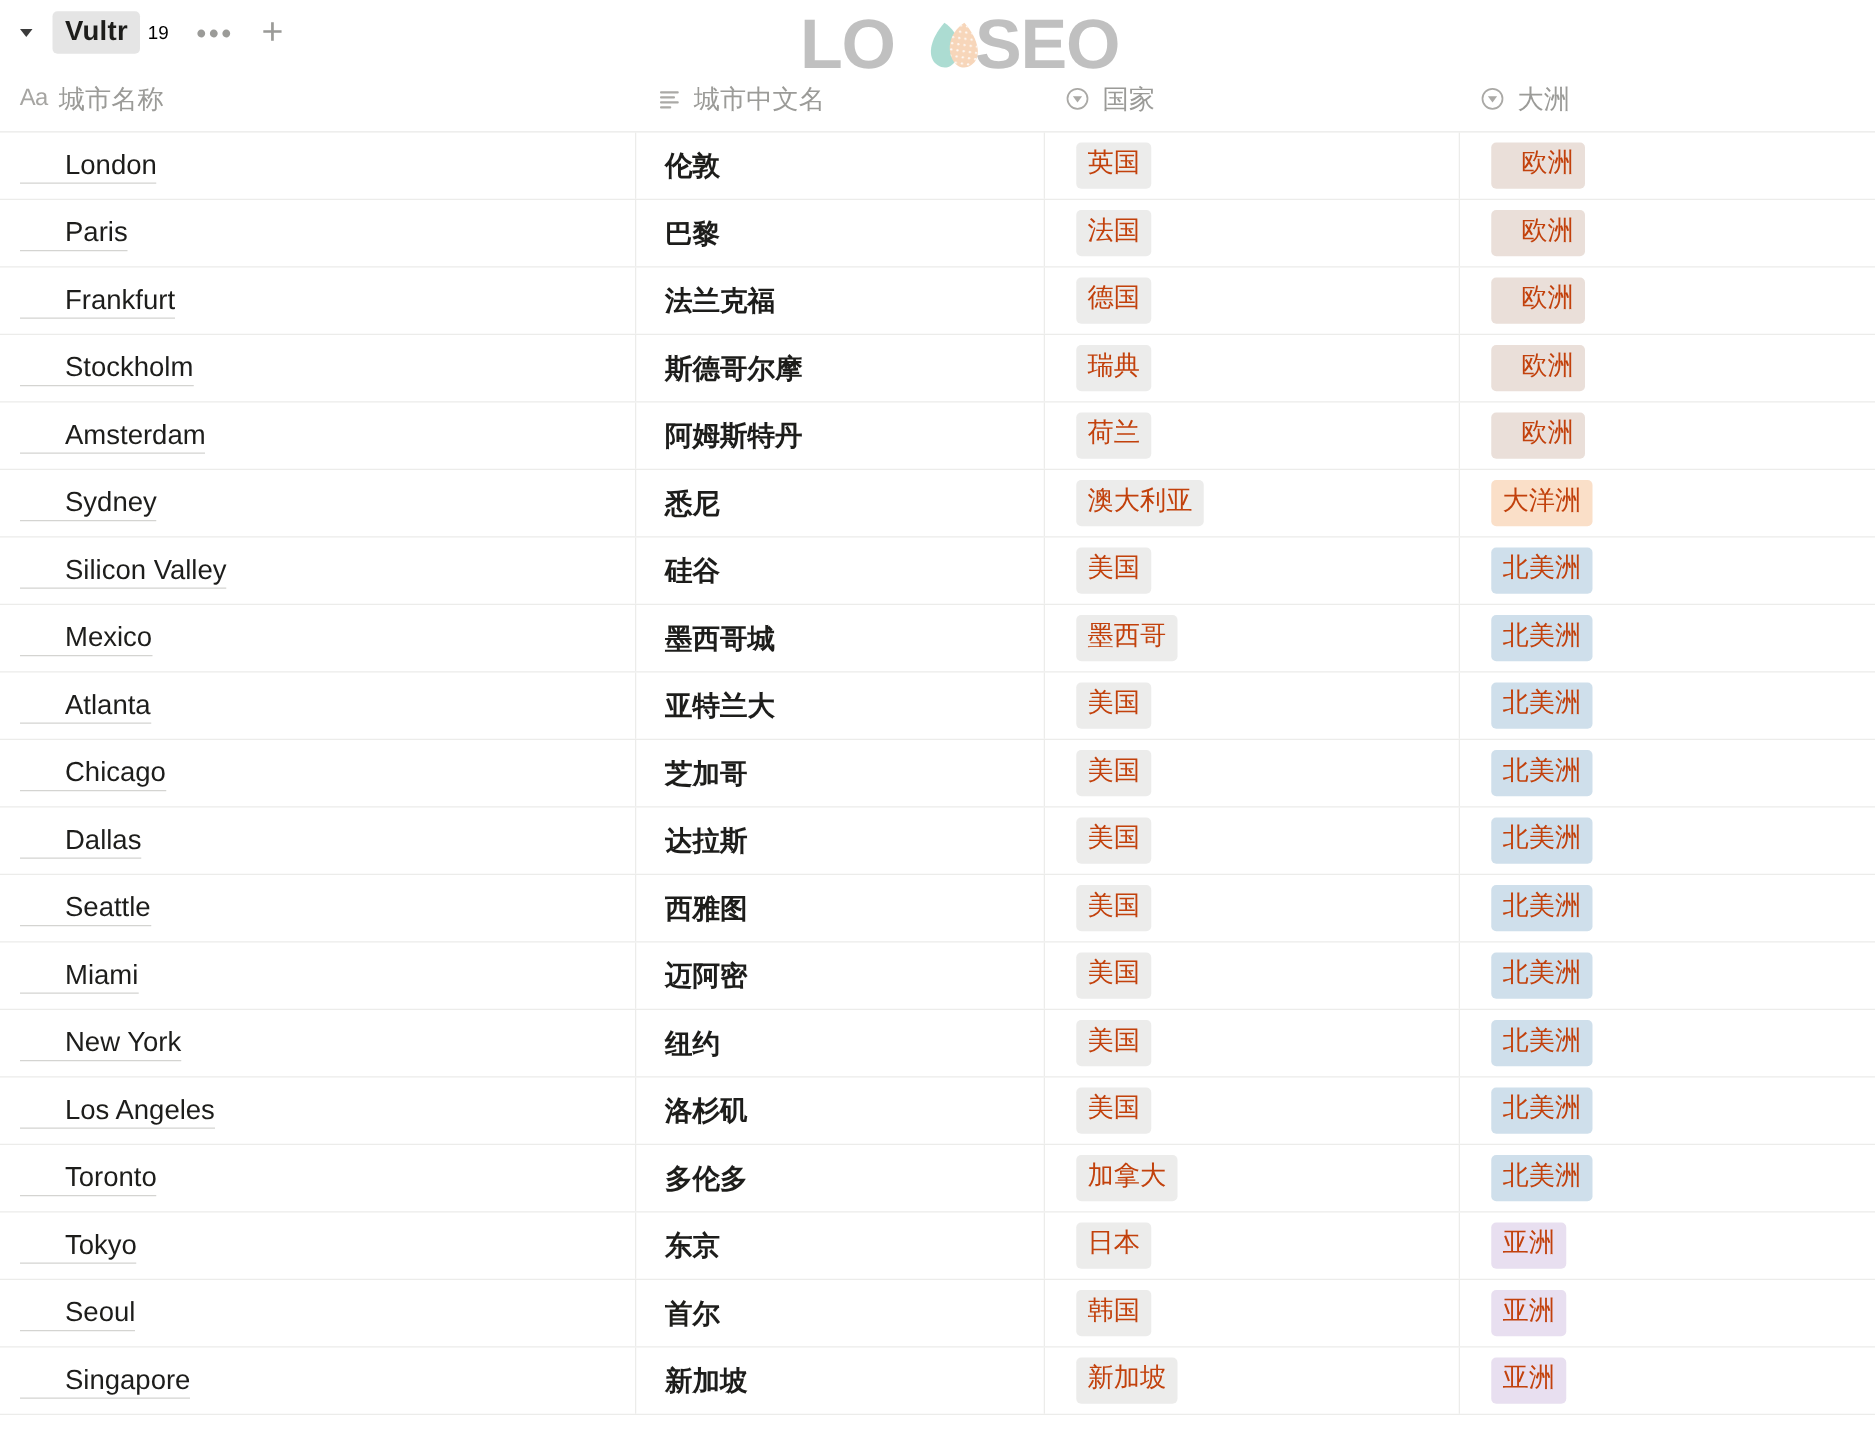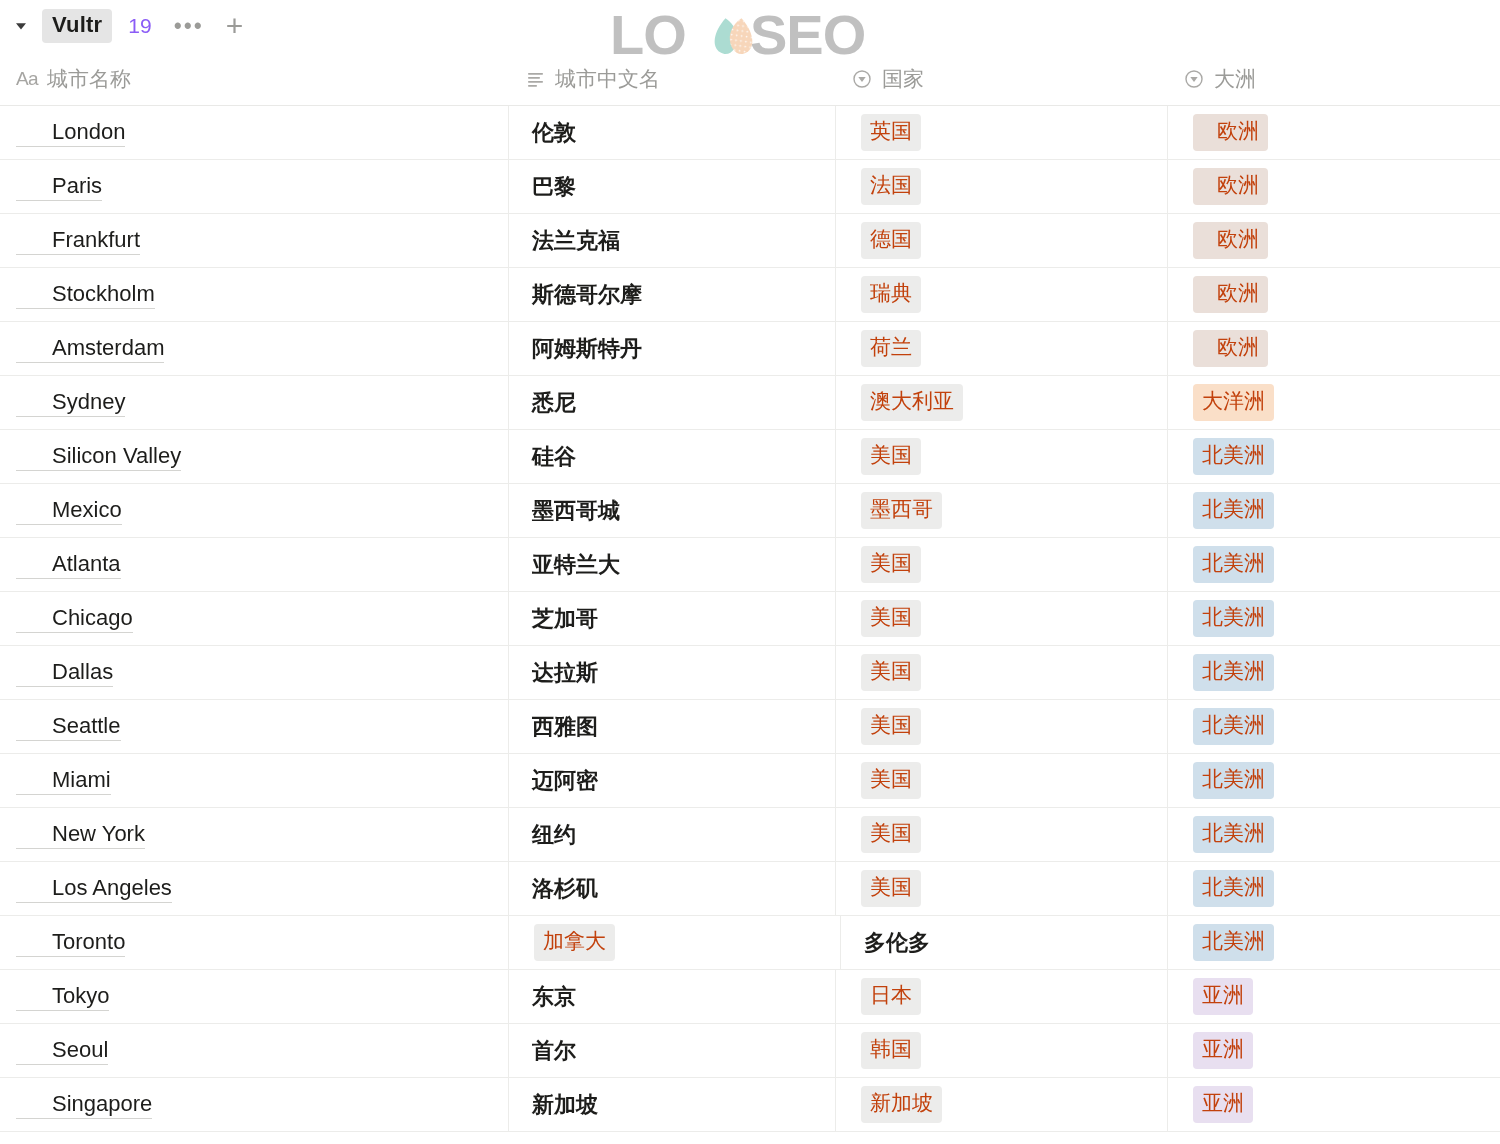--- a/index.html
+++ b/index.html
@@ -15,21 +15,21 @@
   .page {
     position: relative;
     width: 1500px;
     height: 1144px;
     background: #ffffff;
   }
 
   
   .watermark {
     position: absolute;
-    left: 610px;
+    left: 640px;
     top: 4px;
     width: 260px;
     height: 62px;
     z-index: 5;
     pointer-events: none;
     opacity: 0.85;
     text-align: center;
   }
 
   
@@ -57,23 +57,23 @@
     background: #e5e5e5;
     color: #1d1d1b;
     font-size: 22px;
     font-weight: 700;
     padding: 3px 10px 5px 10px;
     border-radius: 4px;
     letter-spacing: 0.2px;
     cursor: pointer;
   }
   .row-count {
-    margin-left: 16px;
-    color: #8b5cf6;
-    font-size: 21px;
+    margin-left: 6px;
+    color: #000000;
+    font-size: 15px;
     font-weight: 400;
   }
   .dots-btn {
     margin-left: 22px;
     color: #9b9b98;
     font-size: 23px;
     line-height: 10px;
     letter-spacing: 2px;
     cursor: pointer;
     user-select: none;
@@ -474,25 +474,25 @@
             <span class="tag tag-country">美国</span>
           </div>
           <div class="td col-4">
             <span class="tag tag-continent c-na">北美洲</span>
           </div>
         </div>
         <div class="tr">
           <div class="td col-1">
             <a class="city-link">Toronto</a>
           </div>
+          <div class="td col-2">
+            <span class="cn-name">多伦多</span>
+          </div>
           <div class="td col-3">
             <span class="tag tag-country">加拿大</span>
-          </div>
-          <div class="td col-2">
-            <span class="cn-name">多伦多</span>
           </div>
           <div class="td col-4">
             <span class="tag tag-continent c-na">北美洲</span>
           </div>
         </div>
         <div class="tr">
           <div class="td col-1">
             <a class="city-link">Tokyo</a>
           </div>
           <div class="td col-2">

